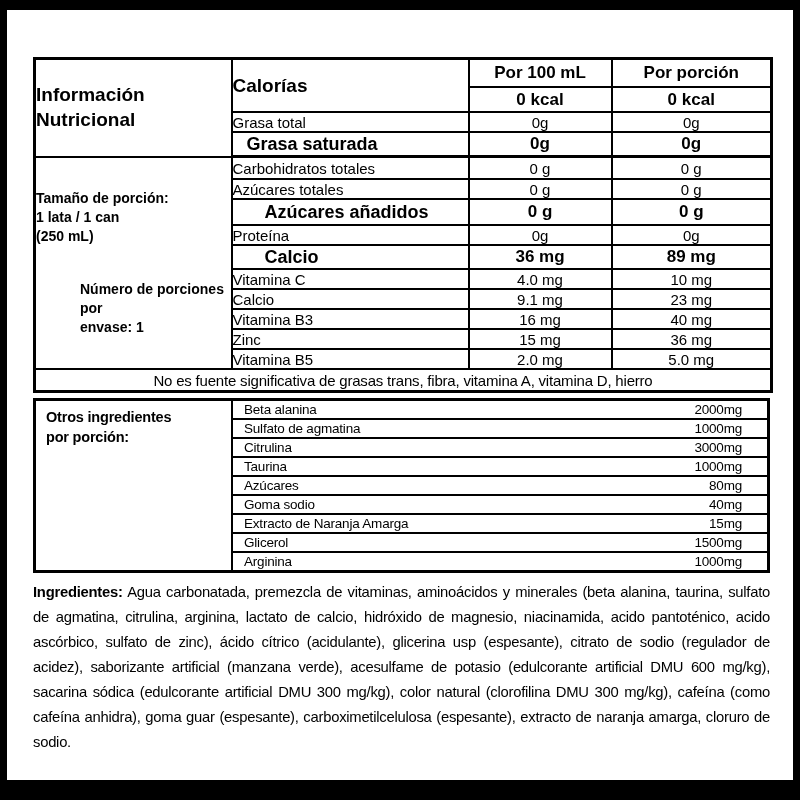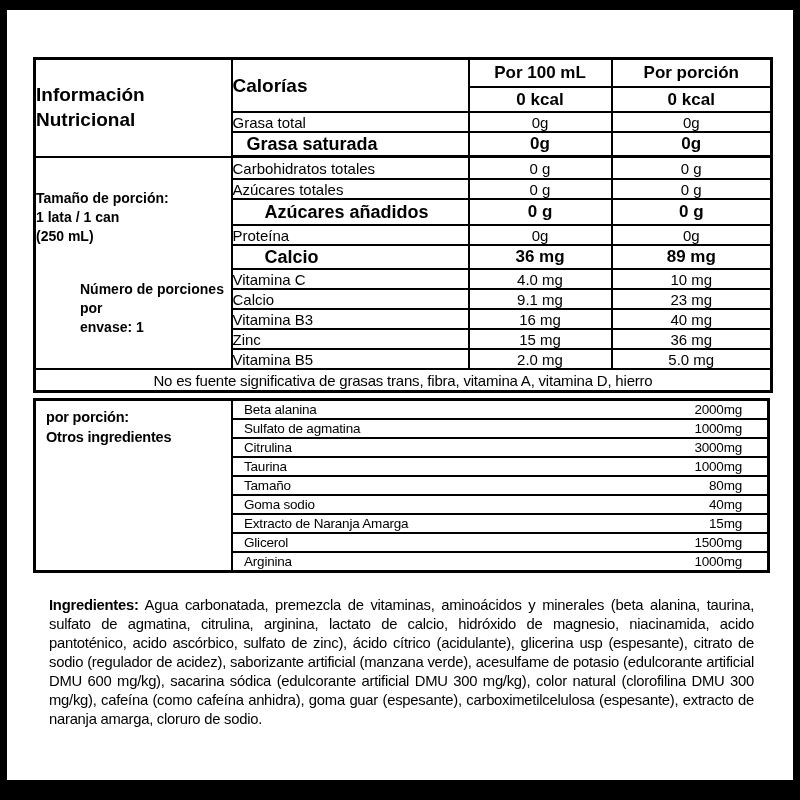--- a/index.html
+++ b/index.html
@@ -63,21 +63,21 @@
   .t2-rows { flex: 1; display: flex; flex-direction: column; }
   .t2-row {
     flex: 1; display: flex; align-items: center; justify-content: space-between;
     border-bottom: 2px solid #000; font-size: 13.5px; letter-spacing: -0.2px;
     padding: 0 25px 0 11px; box-sizing: border-box;
   }
   .t2-row:last-child { border-bottom: none; }
 
   
   .textblock { position: absolute; left: 33px; top: 580px; width: 737px; letter-spacing: -0.25px; }
-  .textblock p { margin: 16px; font-size: 14.8px; line-height: 19px; }
+  .textblock p { margin: 0; font-size: 14.8px; line-height: 25px; }
   .ingredients-p { text-align: justify; }
   .storage-p { text-align: left; }
   .lead { font-weight: bold; }
 </style>
 </head>
 <body>
 
 <div class="page">
 
   <div class="bar bar-top"></div>
@@ -175,42 +175,42 @@
       <td class="nval">5.0 mg</td>
     </tr>
     <tr>
       <td class="footnote-cell" colspan="4">No es fuente significativa de grasas trans, fibra, vitamina A, vitamina D, hierro</td>
     </tr>
   </tbody>
     </table>
 
   <div class="t2">
     <div class="t2-left">
+      <div>Otros ingredientes</div>
       <div>por porción:</div>
-      <div>Otros ingredientes</div>
     </div>
     <div class="t2-rows">
       <div class="t2-row">
         <span>Beta alanina</span>
         <span>2000mg</span>
       </div>
       <div class="t2-row">
         <span>Sulfato de agmatina</span>
         <span>1000mg</span>
       </div>
       <div class="t2-row">
         <span>Citrulina</span>
         <span>3000mg</span>
       </div>
       <div class="t2-row">
         <span>Taurina</span>
         <span>1000mg</span>
       </div>
       <div class="t2-row">
-        <span>Tamaño</span>
+        <span>Azúcares</span>
         <span>80mg</span>
       </div>
       <div class="t2-row">
         <span>Goma sodio</span>
         <span>40mg</span>
       </div>
       <div class="t2-row">
         <span>Extracto de Naranja Amarga</span>
         <span>15mg</span>
       </div>

